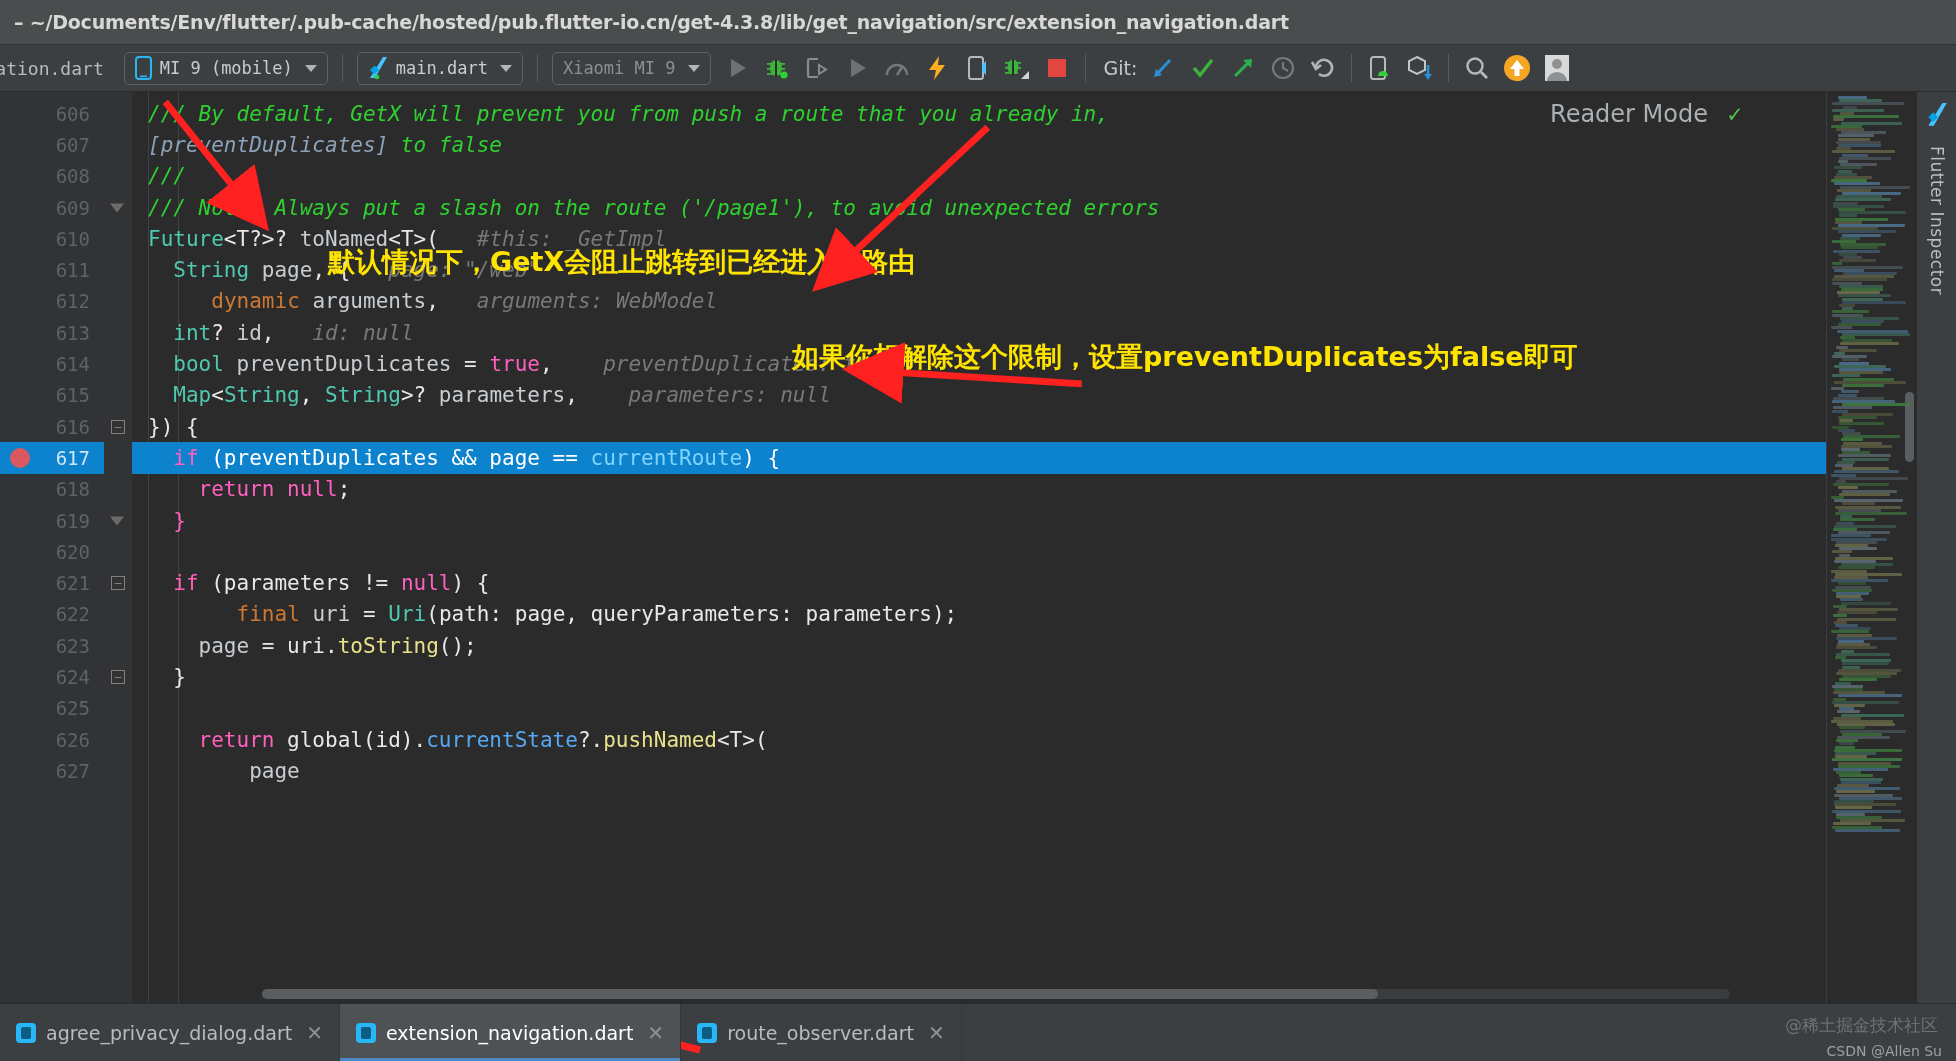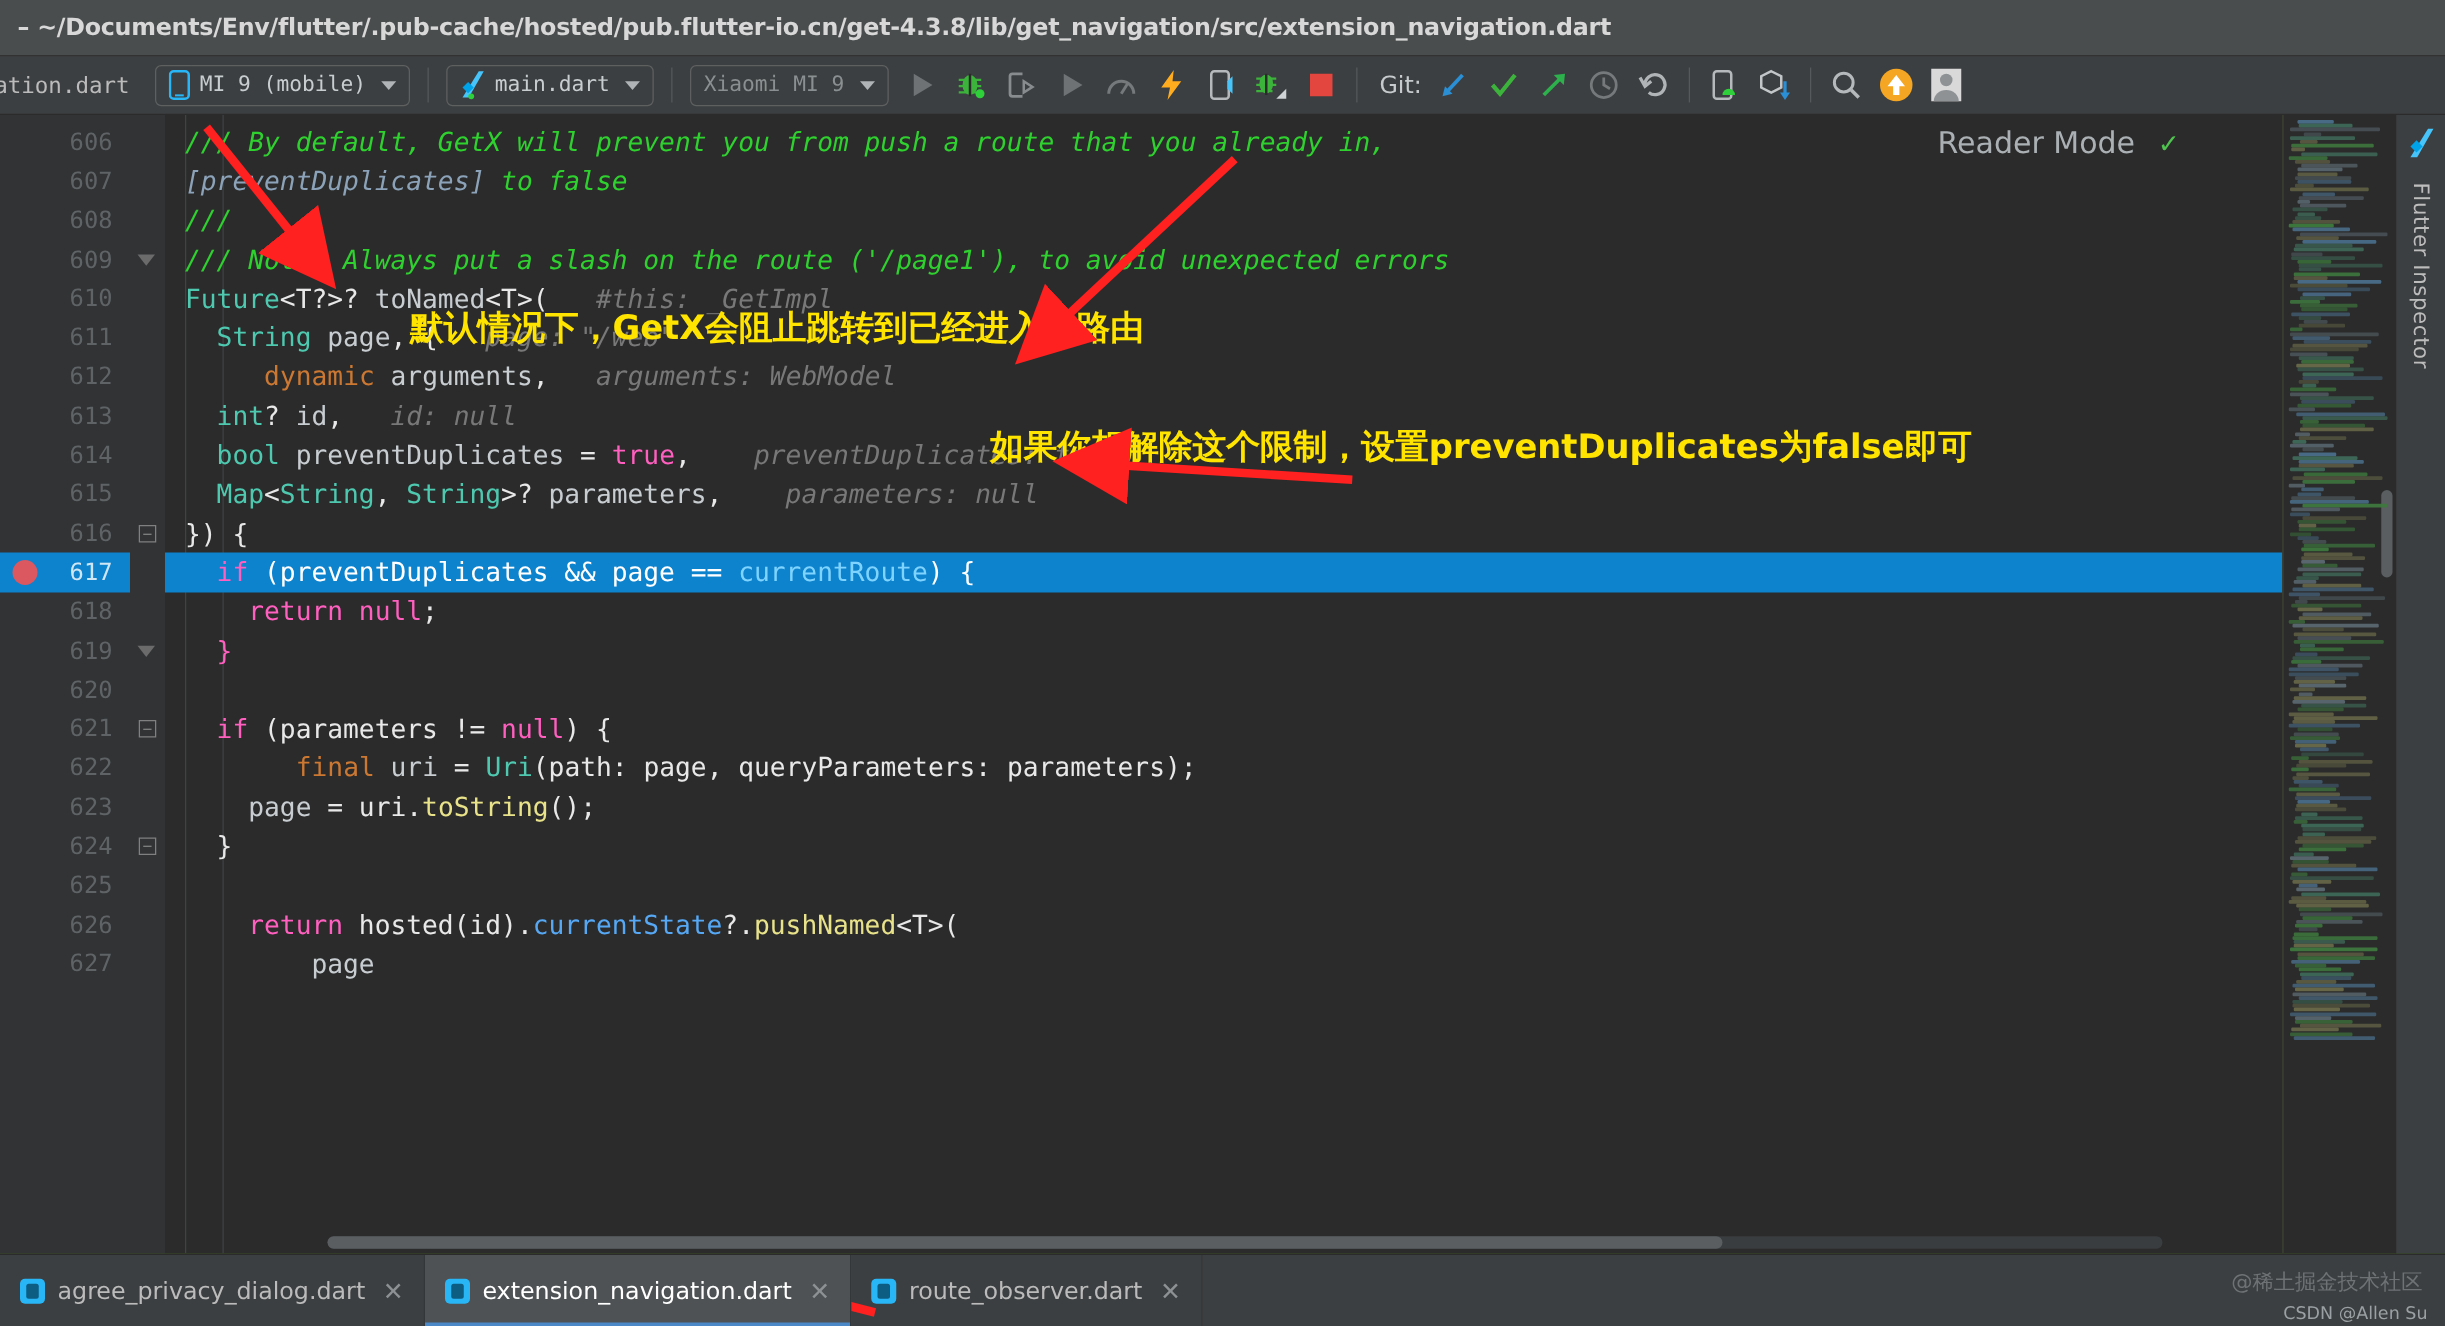--- a/index.html
+++ b/index.html
@@ -89,21 +89,21 @@
     color: #c6cacc; font-size: 19px;
     font-family: "DejaVu Sans", sans-serif;
     margin: 0 6px 0 10px;
   }
 
   
   .editor-wrap {
     flex: 1 1 auto;
     display: flex;
     position: relative;
-    background: #4d7c0f;
+    background: #0ea5e9;
     overflow: hidden;
     justify-content: space-between;
   }
   .gutter {
     width: 104px;
     background: #313335;
     flex: 0 0 104px;
     position: relative;
     padding-top: 6px;
   }
@@ -583,21 +583,21 @@
         <div class="code-line"><span class="c-white">}) {</span></div>
         <div class="code-line hl"><span class="c-kwpink">  if</span><span class="c-white"> (preventDuplicates &amp;&amp; page == </span><span class="c-blue">currentRoute</span><span class="c-white">) {</span></div>
         <div class="code-line"><span class="c-kwpink">    return</span><span class="c-kwpink"> null</span><span class="c-white">;</span></div>
         <div class="code-line"><span class="c-kwpink">  }</span></div>
         <div class="code-line"></div>
         <div class="code-line"><span class="c-kwpink">  if</span><span class="c-white"> (parameters != </span><span class="c-kwpink">null</span><span class="c-white">) {</span></div>
         <div class="code-line"><span class="c-kw">    final</span><span class="c-ident"> uri</span><span class="c-white"> = </span><span class="c-type">Uri</span><span class="c-white">(path: page, queryParameters: parameters);</span></div>
         <div class="code-line"><span class="c-ident">    page</span><span class="c-white"> = uri.</span><span class="c-yellowfn">toString</span><span class="c-white">();</span></div>
         <div class="code-line"><span class="c-white">  }</span></div>
         <div class="code-line"></div>
-        <div class="code-line"><span class="c-kwpink">    return</span><span class="c-white"> hosted(id).</span><span class="c-blue">currentState</span><span class="c-white">?.</span><span class="c-yellowfn">pushNamed</span><span class="c-white">&lt;T&gt;(</span></div>
+        <div class="code-line"><span class="c-kwpink">    return</span><span class="c-white"> global(id).</span><span class="c-blue">currentState</span><span class="c-white">?.</span><span class="c-yellowfn">pushNamed</span><span class="c-white">&lt;T&gt;(</span></div>
         <div class="code-line"><span class="c-ident">        page</span></div>
         <div class="anno" style="left: 196px; top: 152px; font-size: 27px;">默认情况下，GetX会阻止跳转到已经进入的路由</div>
         <div class="anno" style="left: 660px; top: 247px; font-size: 27px;">如果你想解除这个限制，设置preventDuplicates为false即可</div>
       </div>
 
     <div class="minimap" id="minimap">
       <div class="vscroll-thumb"></div>
     <div class="mm-row" style="top: 4px; left: 11.1647px; width: 28.5544px; background: rgb(74, 110, 138); opacity: 0.94;"></div>
         <div class="mm-row" style="top: 7.2px; left: 12.0662px; width: 42.8106px; background: rgb(63, 107, 90); opacity: 0.91;"></div>
         <div class="mm-row" style="top: 10.4px; left: 4.89472px; width: 71.8371px; background: rgb(92, 106, 114); opacity: 0.55;"></div>

